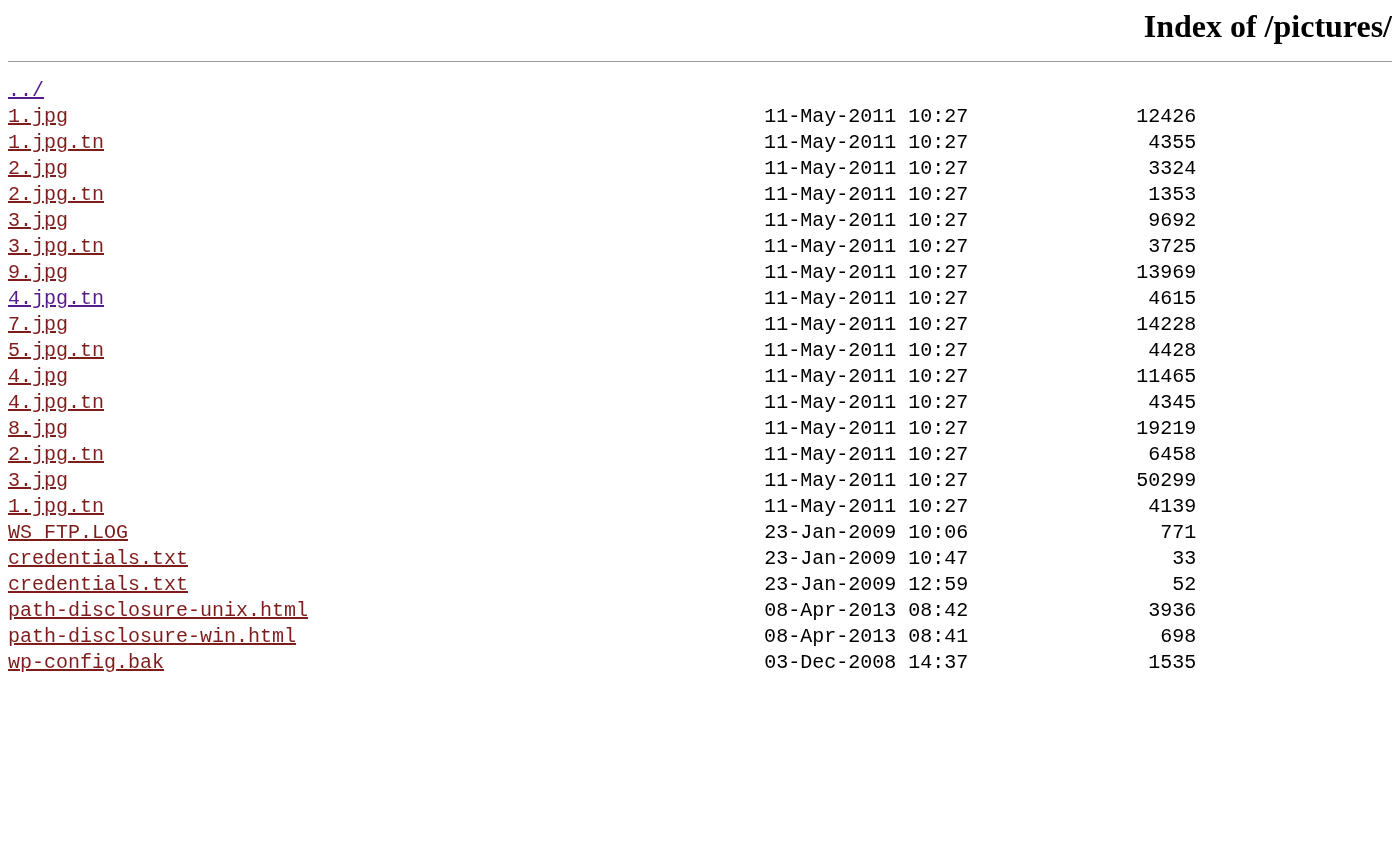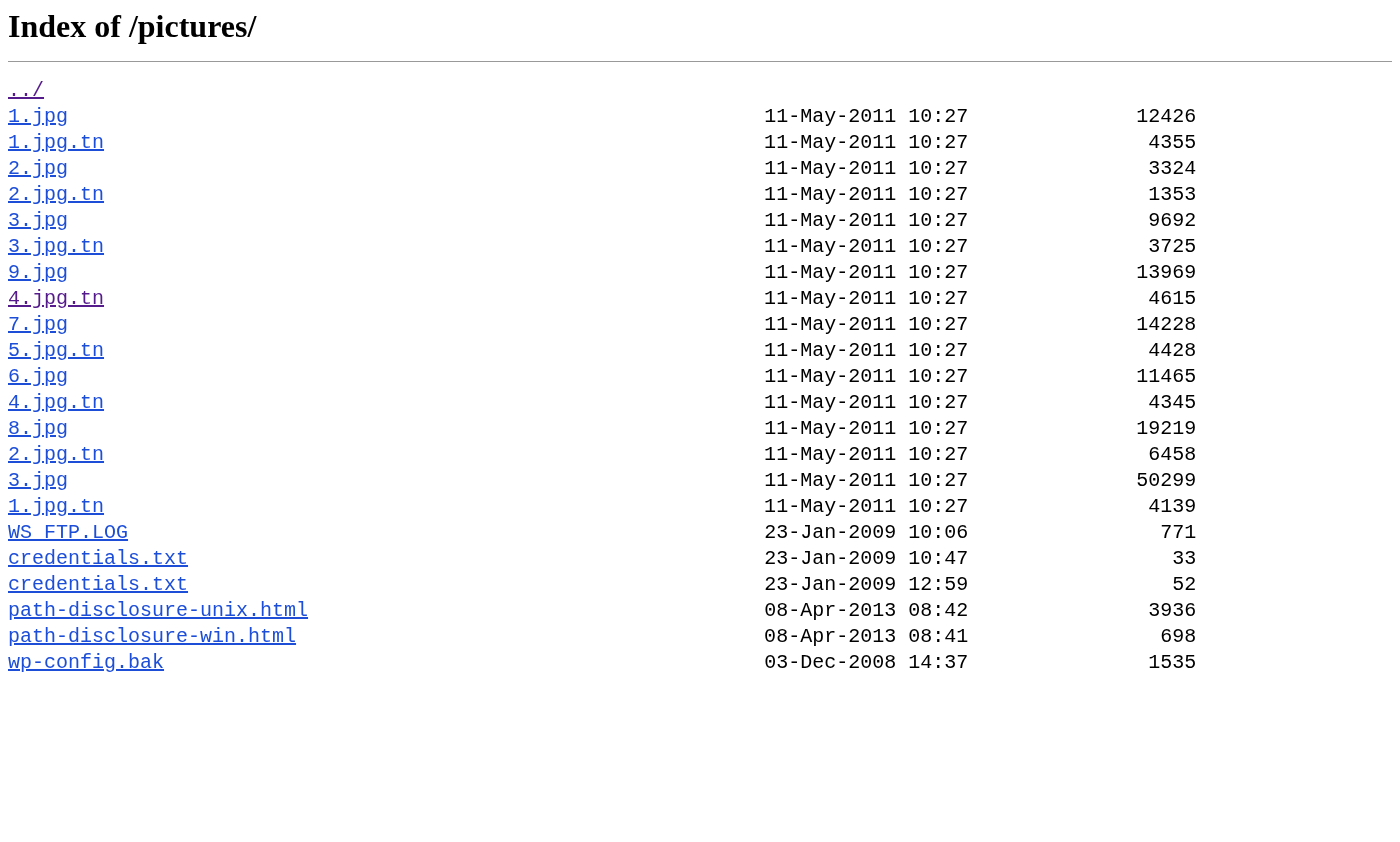--- a/index.html
+++ b/index.html
@@ -5,35 +5,36 @@
     body {
       margin: 8px;
       font-family: "Times New Roman", Times, serif;
       background: #ffffff;
       color: #000000;
     }
     h1 {
       font-size: 32px;
       font-weight: bold;
       margin: 0 0 16px 0;
+      text-align: right;
     }
     hr {
       border: none;
       border-top: 1px solid #999999;
       margin: 8px 0 16px 0;
     }
     pre {
       font-family: "Courier New", Courier, monospace;
       font-size: 20px;
       line-height: 1.3;
       margin: 0;
       white-space: pre;
     }
     a {
-      color: #1d4ed8;
+      color: #7f1d1d;
       text-decoration: underline;
     }
     a.visited {
       color: #551A8B;
     }
   </style>
 </head>
 <body>
 
 <h1>Index of /pictures/</h1>
@@ -42,21 +43,21 @@
 <a href="#">1.jpg</a>                                                          11-May-2011 10:27              12426
 <a href="#">1.jpg.tn</a>                                                       11-May-2011 10:27               4355
 <a href="#">2.jpg</a>                                                          11-May-2011 10:27               3324
 <a href="#">2.jpg.tn</a>                                                       11-May-2011 10:27               1353
 <a href="#">3.jpg</a>                                                          11-May-2011 10:27               9692
 <a href="#">3.jpg.tn</a>                                                       11-May-2011 10:27               3725
 <a href="#">9.jpg</a>                                                          11-May-2011 10:27              13969
 <a href="#" class="visited">4.jpg.tn</a>                                                       11-May-2011 10:27               4615
 <a href="#">7.jpg</a>                                                          11-May-2011 10:27              14228
 <a href="#">5.jpg.tn</a>                                                       11-May-2011 10:27               4428
-<a href="#">6.jpg</a>                                                          11-May-2011 10:27              11465
+<a href="#">4.jpg</a>                                                          11-May-2011 10:27              11465
 <a href="#">4.jpg.tn</a>                                                       11-May-2011 10:27               4345
 <a href="#">8.jpg</a>                                                          11-May-2011 10:27              19219
 <a href="#">2.jpg.tn</a>                                                       11-May-2011 10:27               6458
 <a href="#">3.jpg</a>                                                          11-May-2011 10:27              50299
 <a href="#">1.jpg.tn</a>                                                       11-May-2011 10:27               4139
 <a href="#">WS_FTP.LOG</a>                                                     23-Jan-2009 10:06                771
 <a href="#">credentials.txt</a>                                                23-Jan-2009 10:47                 33
 <a href="#">credentials.txt</a>                                                23-Jan-2009 12:59                 52
 <a href="#">path-disclosure-unix.html</a>                                      08-Apr-2013 08:42               3936
 <a href="#">path-disclosure-win.html</a>                                       08-Apr-2013 08:41                698

